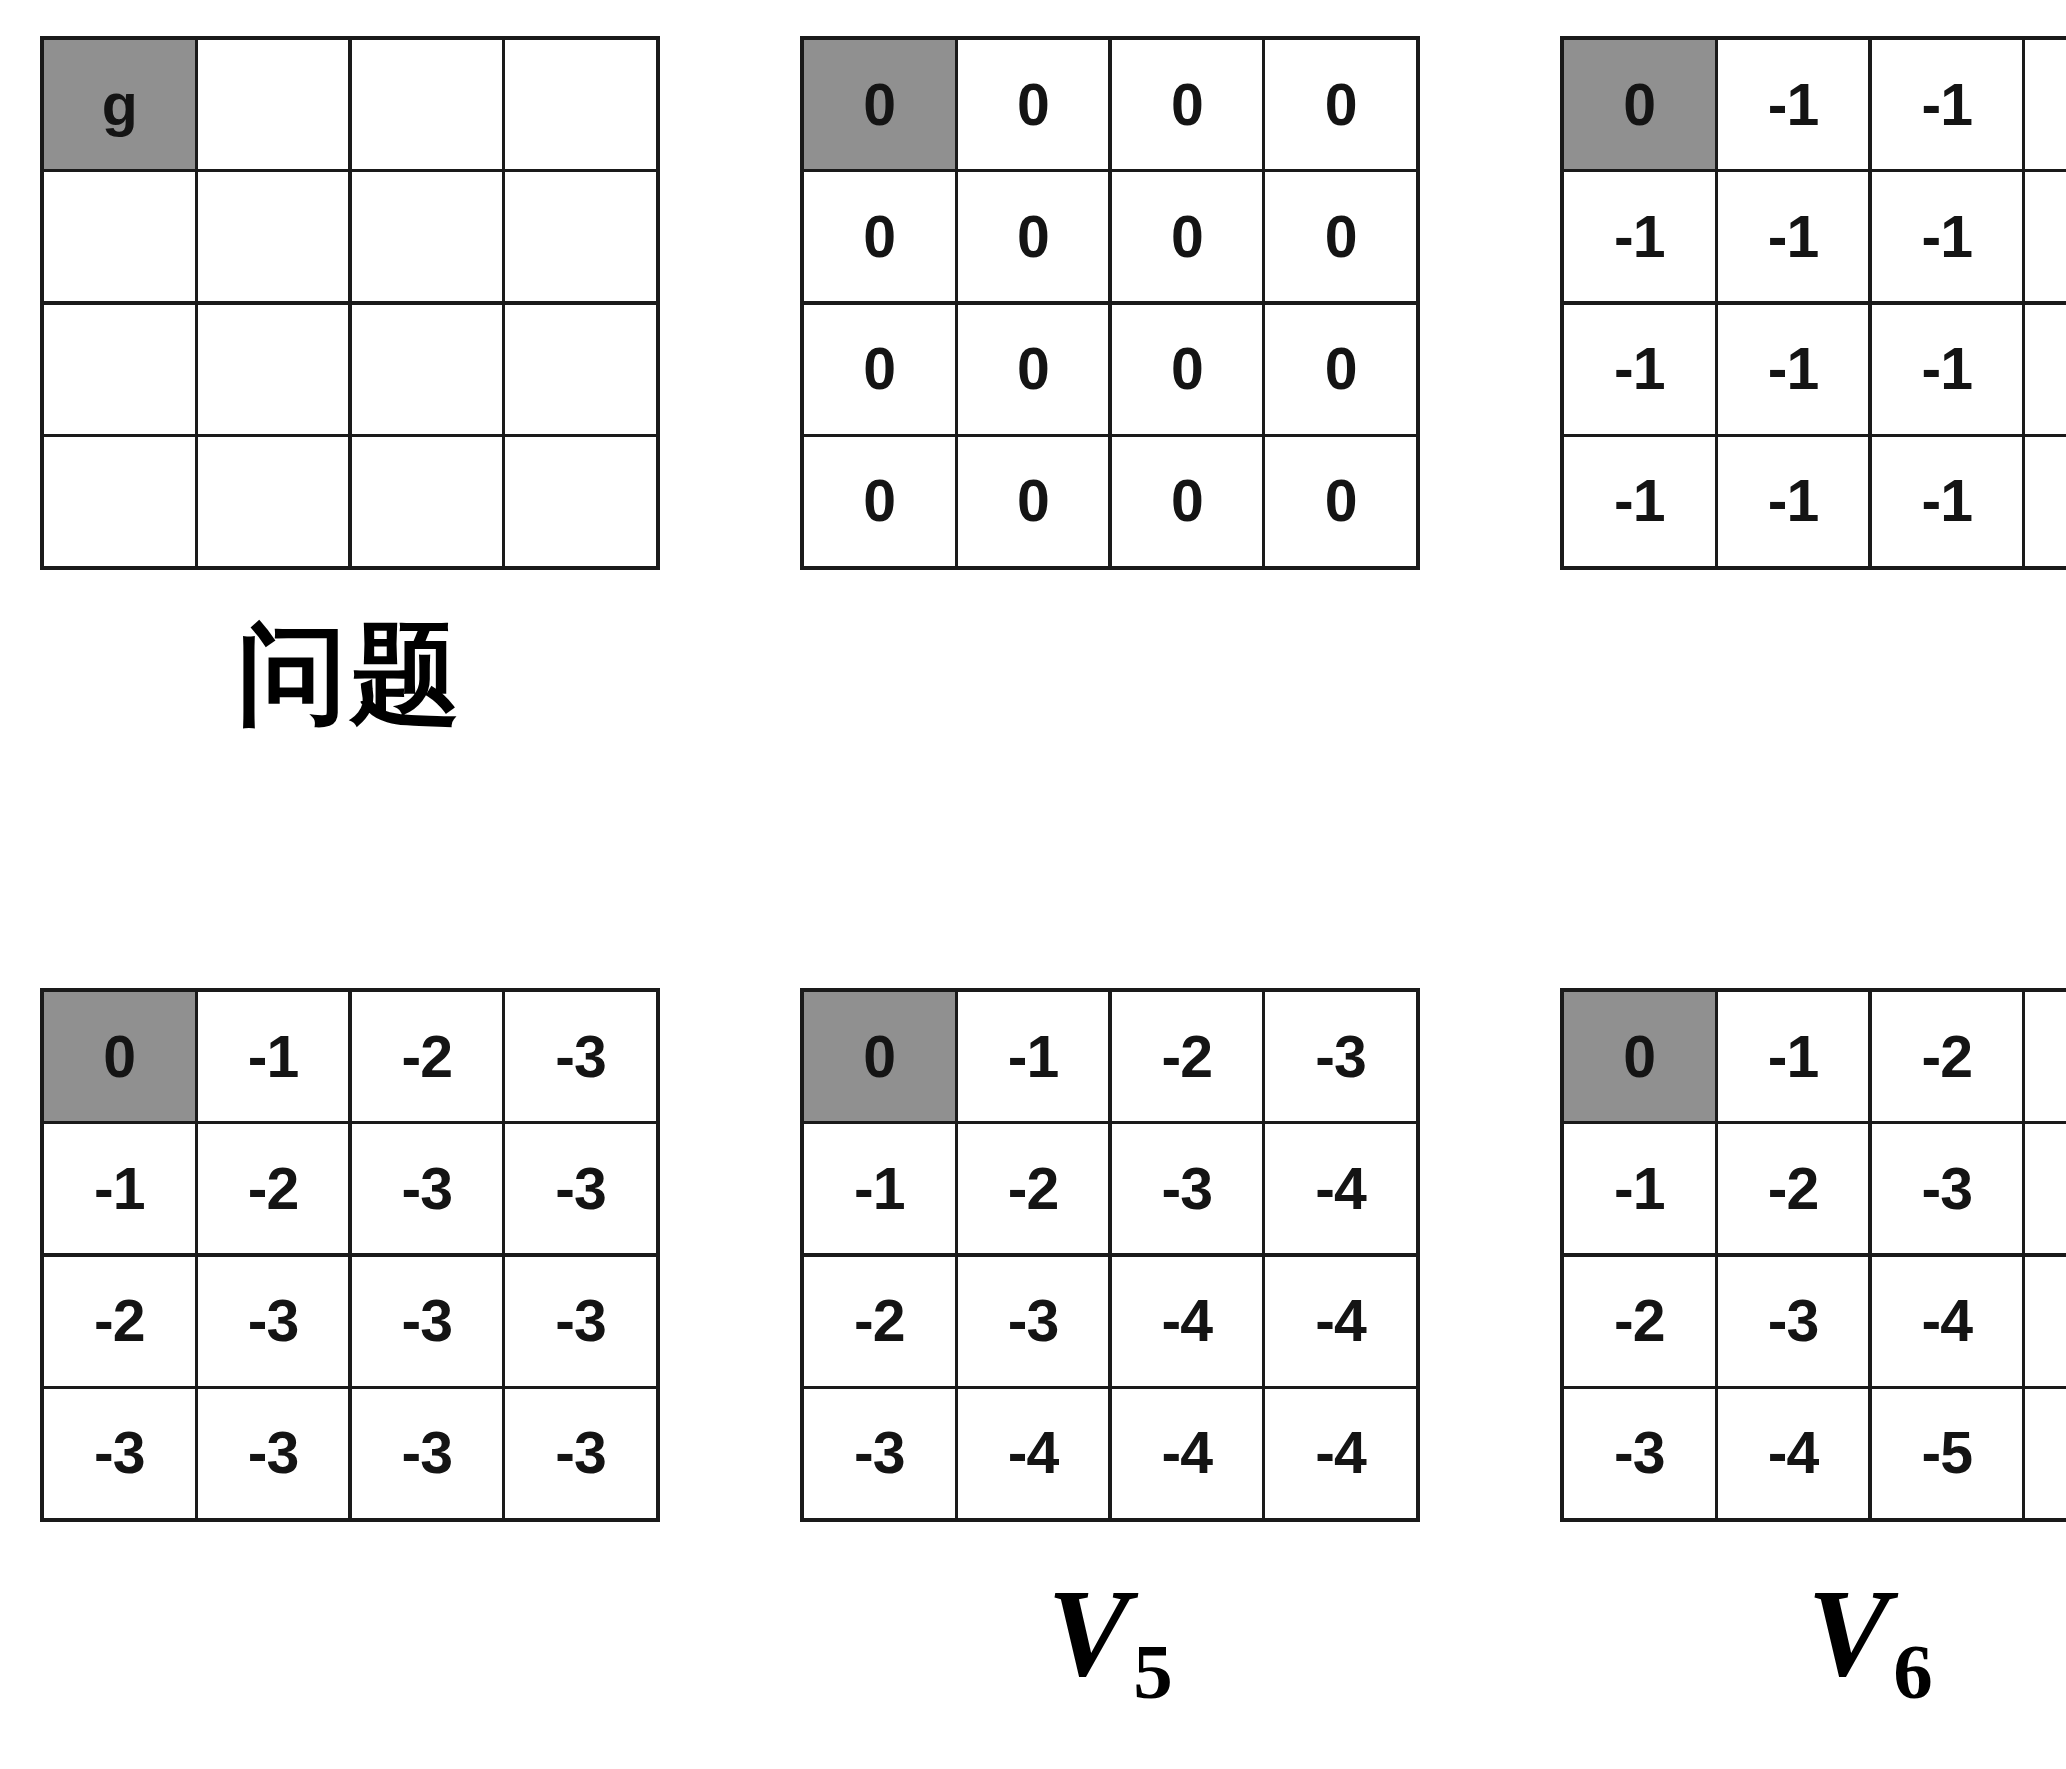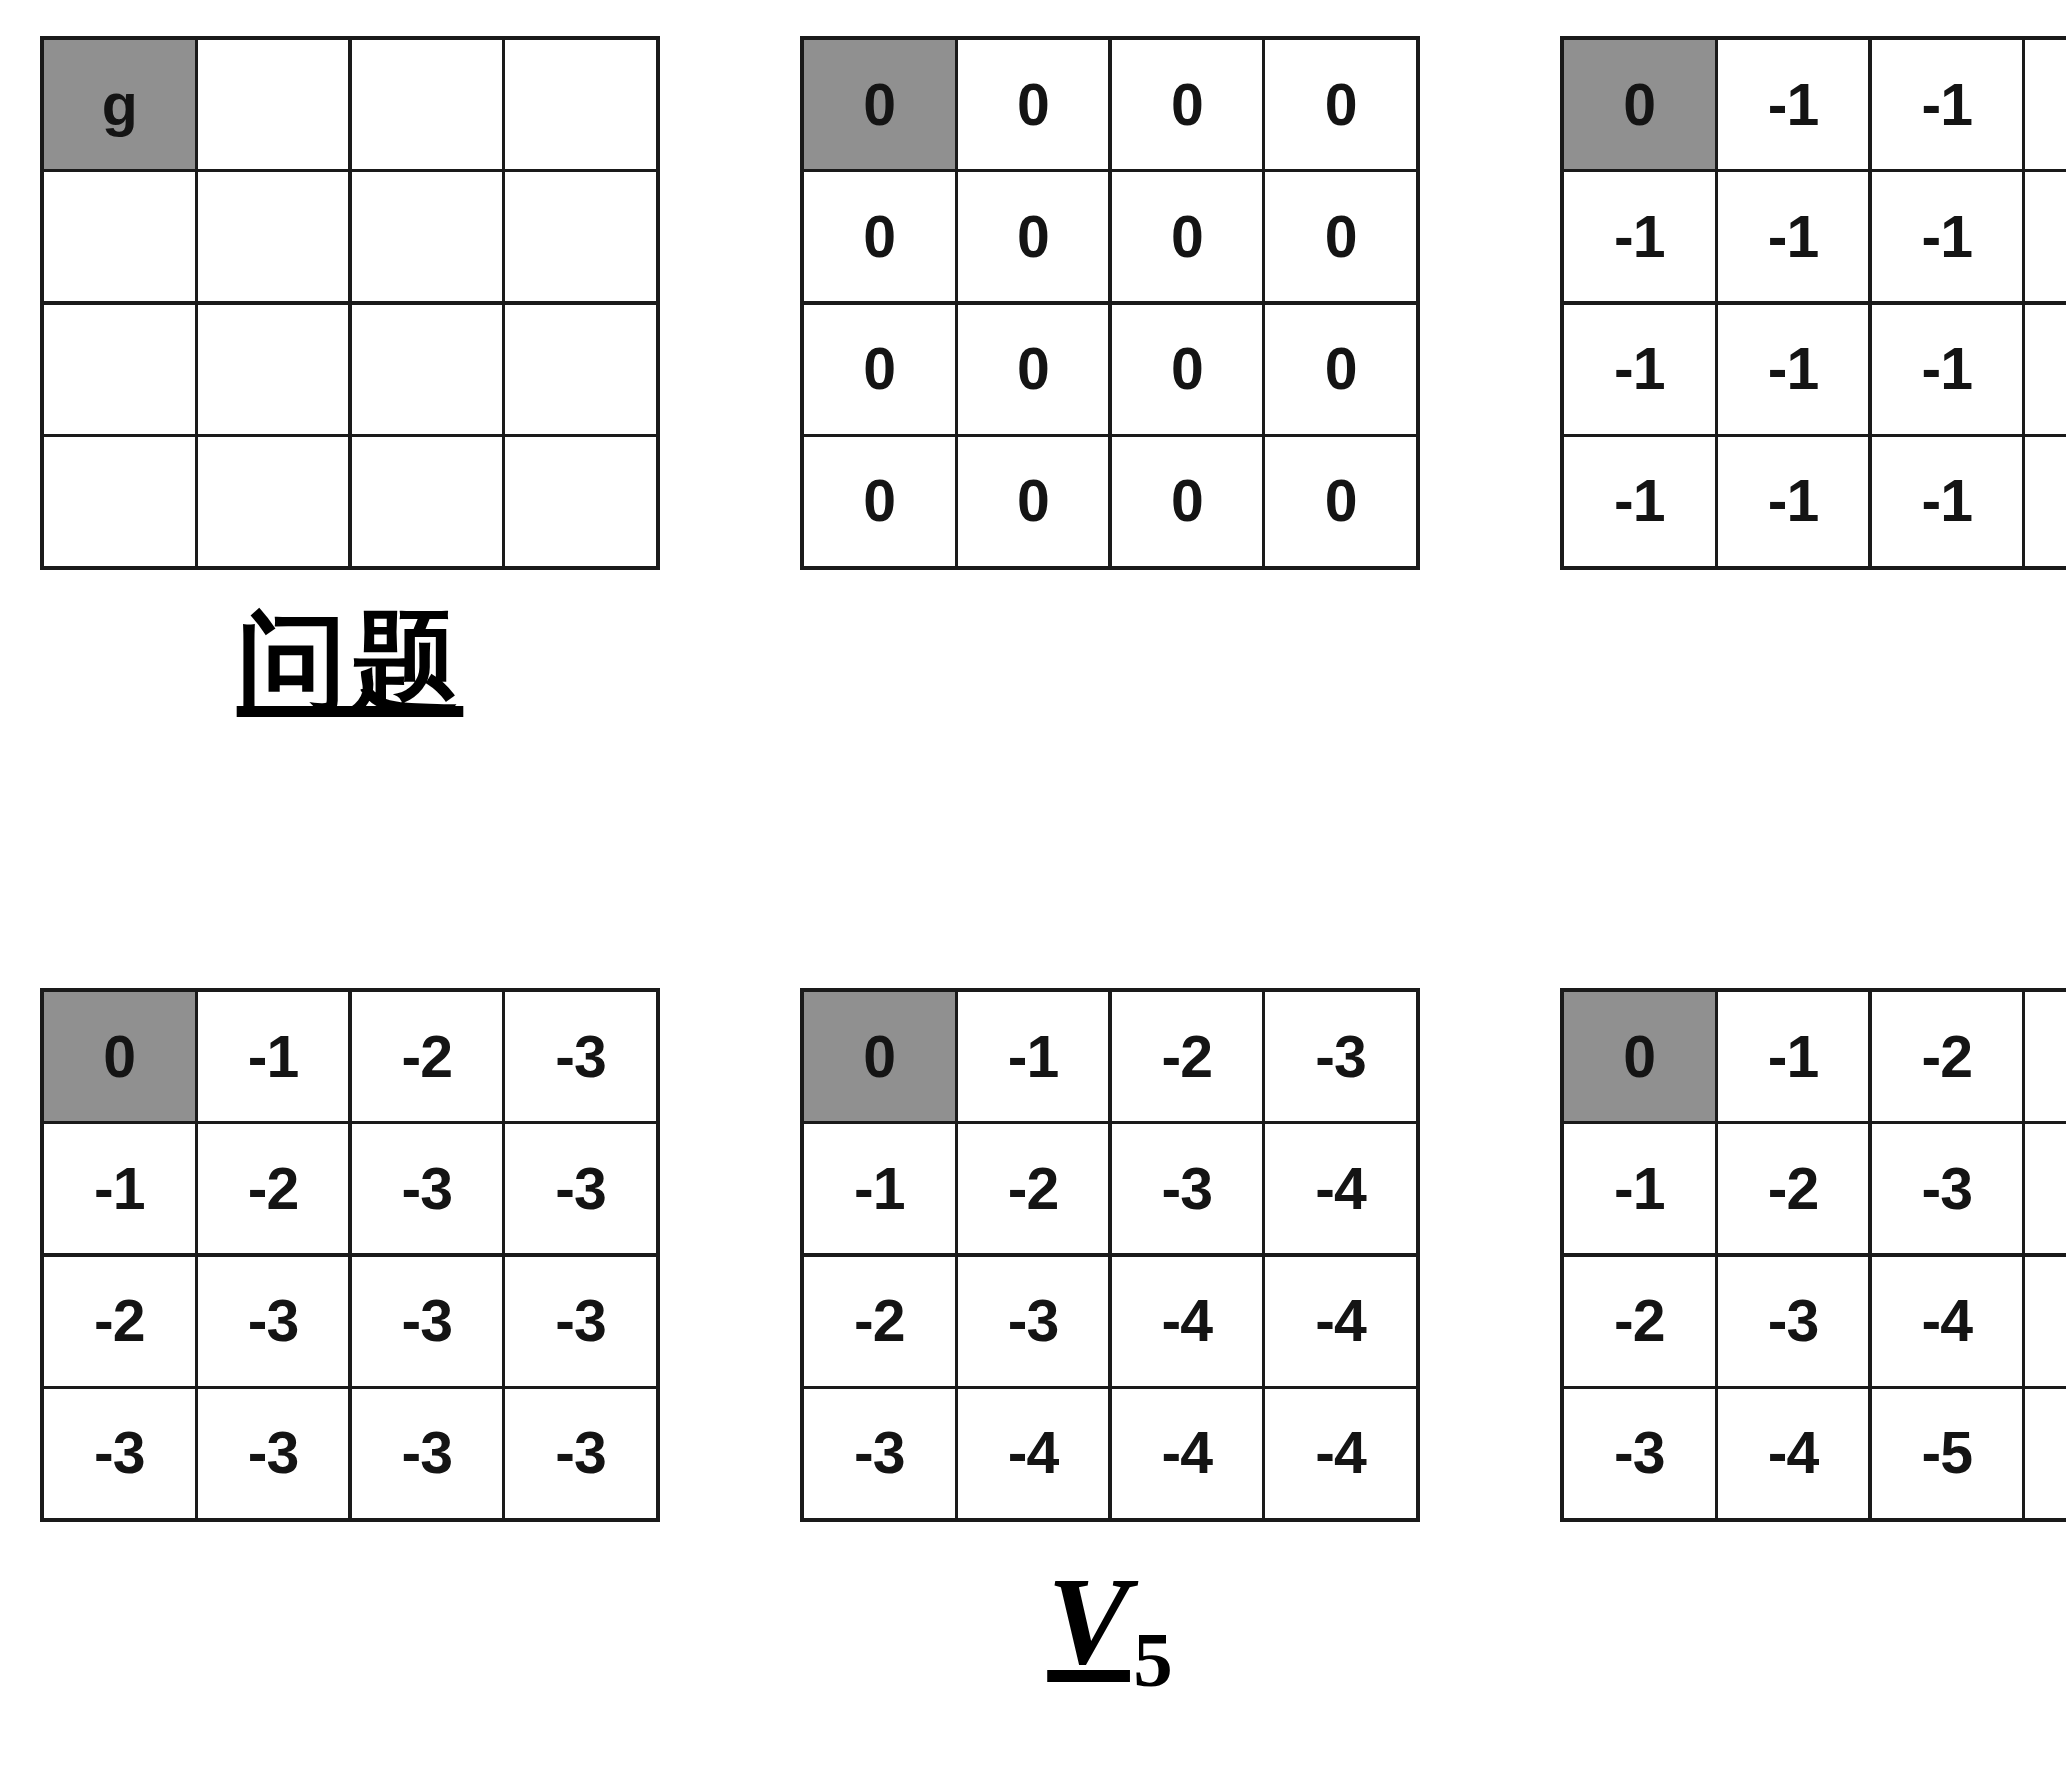--- a/index.html
+++ b/index.html
@@ -47,25 +47,24 @@
     display: flex;
     align-items: center;
     justify-content: center;
     font-size: 59px;
     font-weight: 700;
     color: #141414;
     letter-spacing: -0.8px;
   }
   .cell.shaded { background: #909090; }
   .cap {
-    margin-top: 38px;
+    margin-top: 50px;
     line-height: 1;
     color: #000000;
     text-align: center;
-    text-decoration: underline;
   }
   .cap-cjk {
     font-family: "Liberation Serif", serif;
     font-weight: 700;
     font-size: 110px;
     letter-spacing: 3.3px;
   }
   .cap-math {
     font-family: "Liberation Serif", serif;
     font-weight: 700;
@@ -211,18 +210,19 @@
           <div class="cell">-4</div>
           <div class="cell">-2</div>
           <div class="cell">-3</div>
           <div class="cell">-4</div>
           <div class="cell">-5</div>
           <div class="cell">-3</div>
           <div class="cell">-4</div>
           <div class="cell">-5</div>
           <div class="cell">-5</div>
         </div>
+      <figcaption class="cap cap-math"><span>V</span><sub class="vsub">6</sub></figcaption>
     </figure>
 
   </div>
 
 </div>
 
 
 </body></html>

